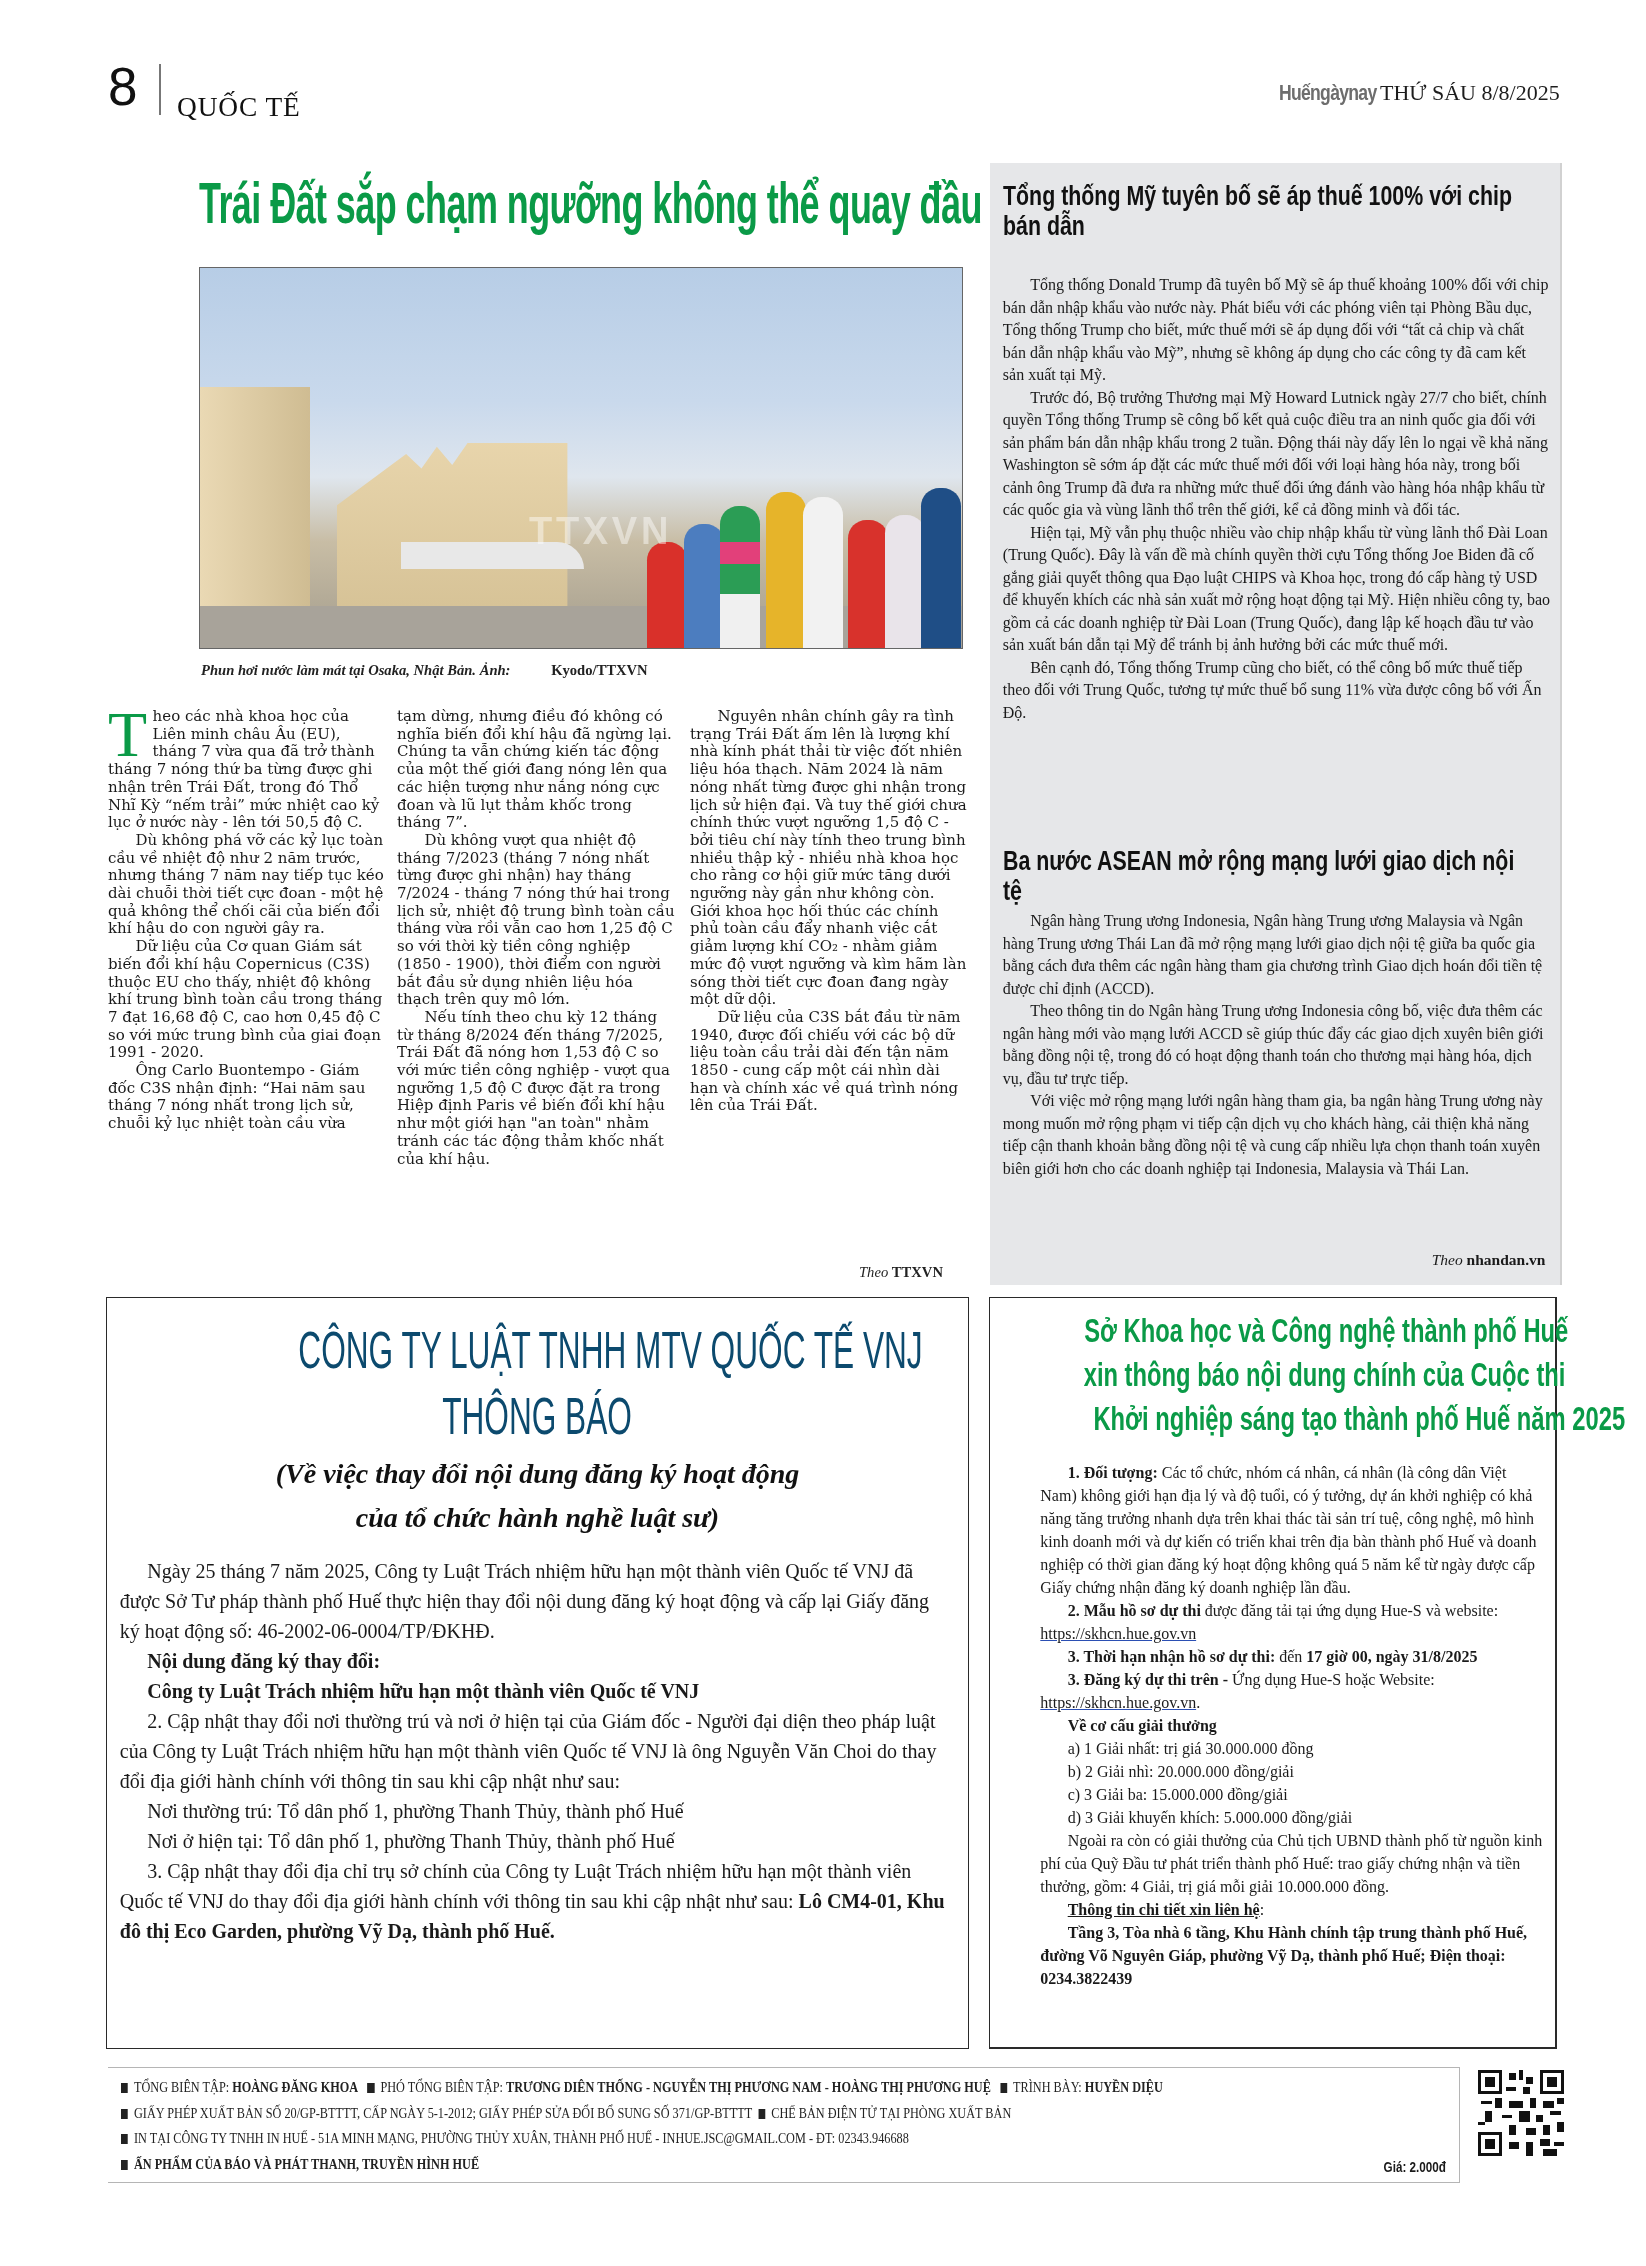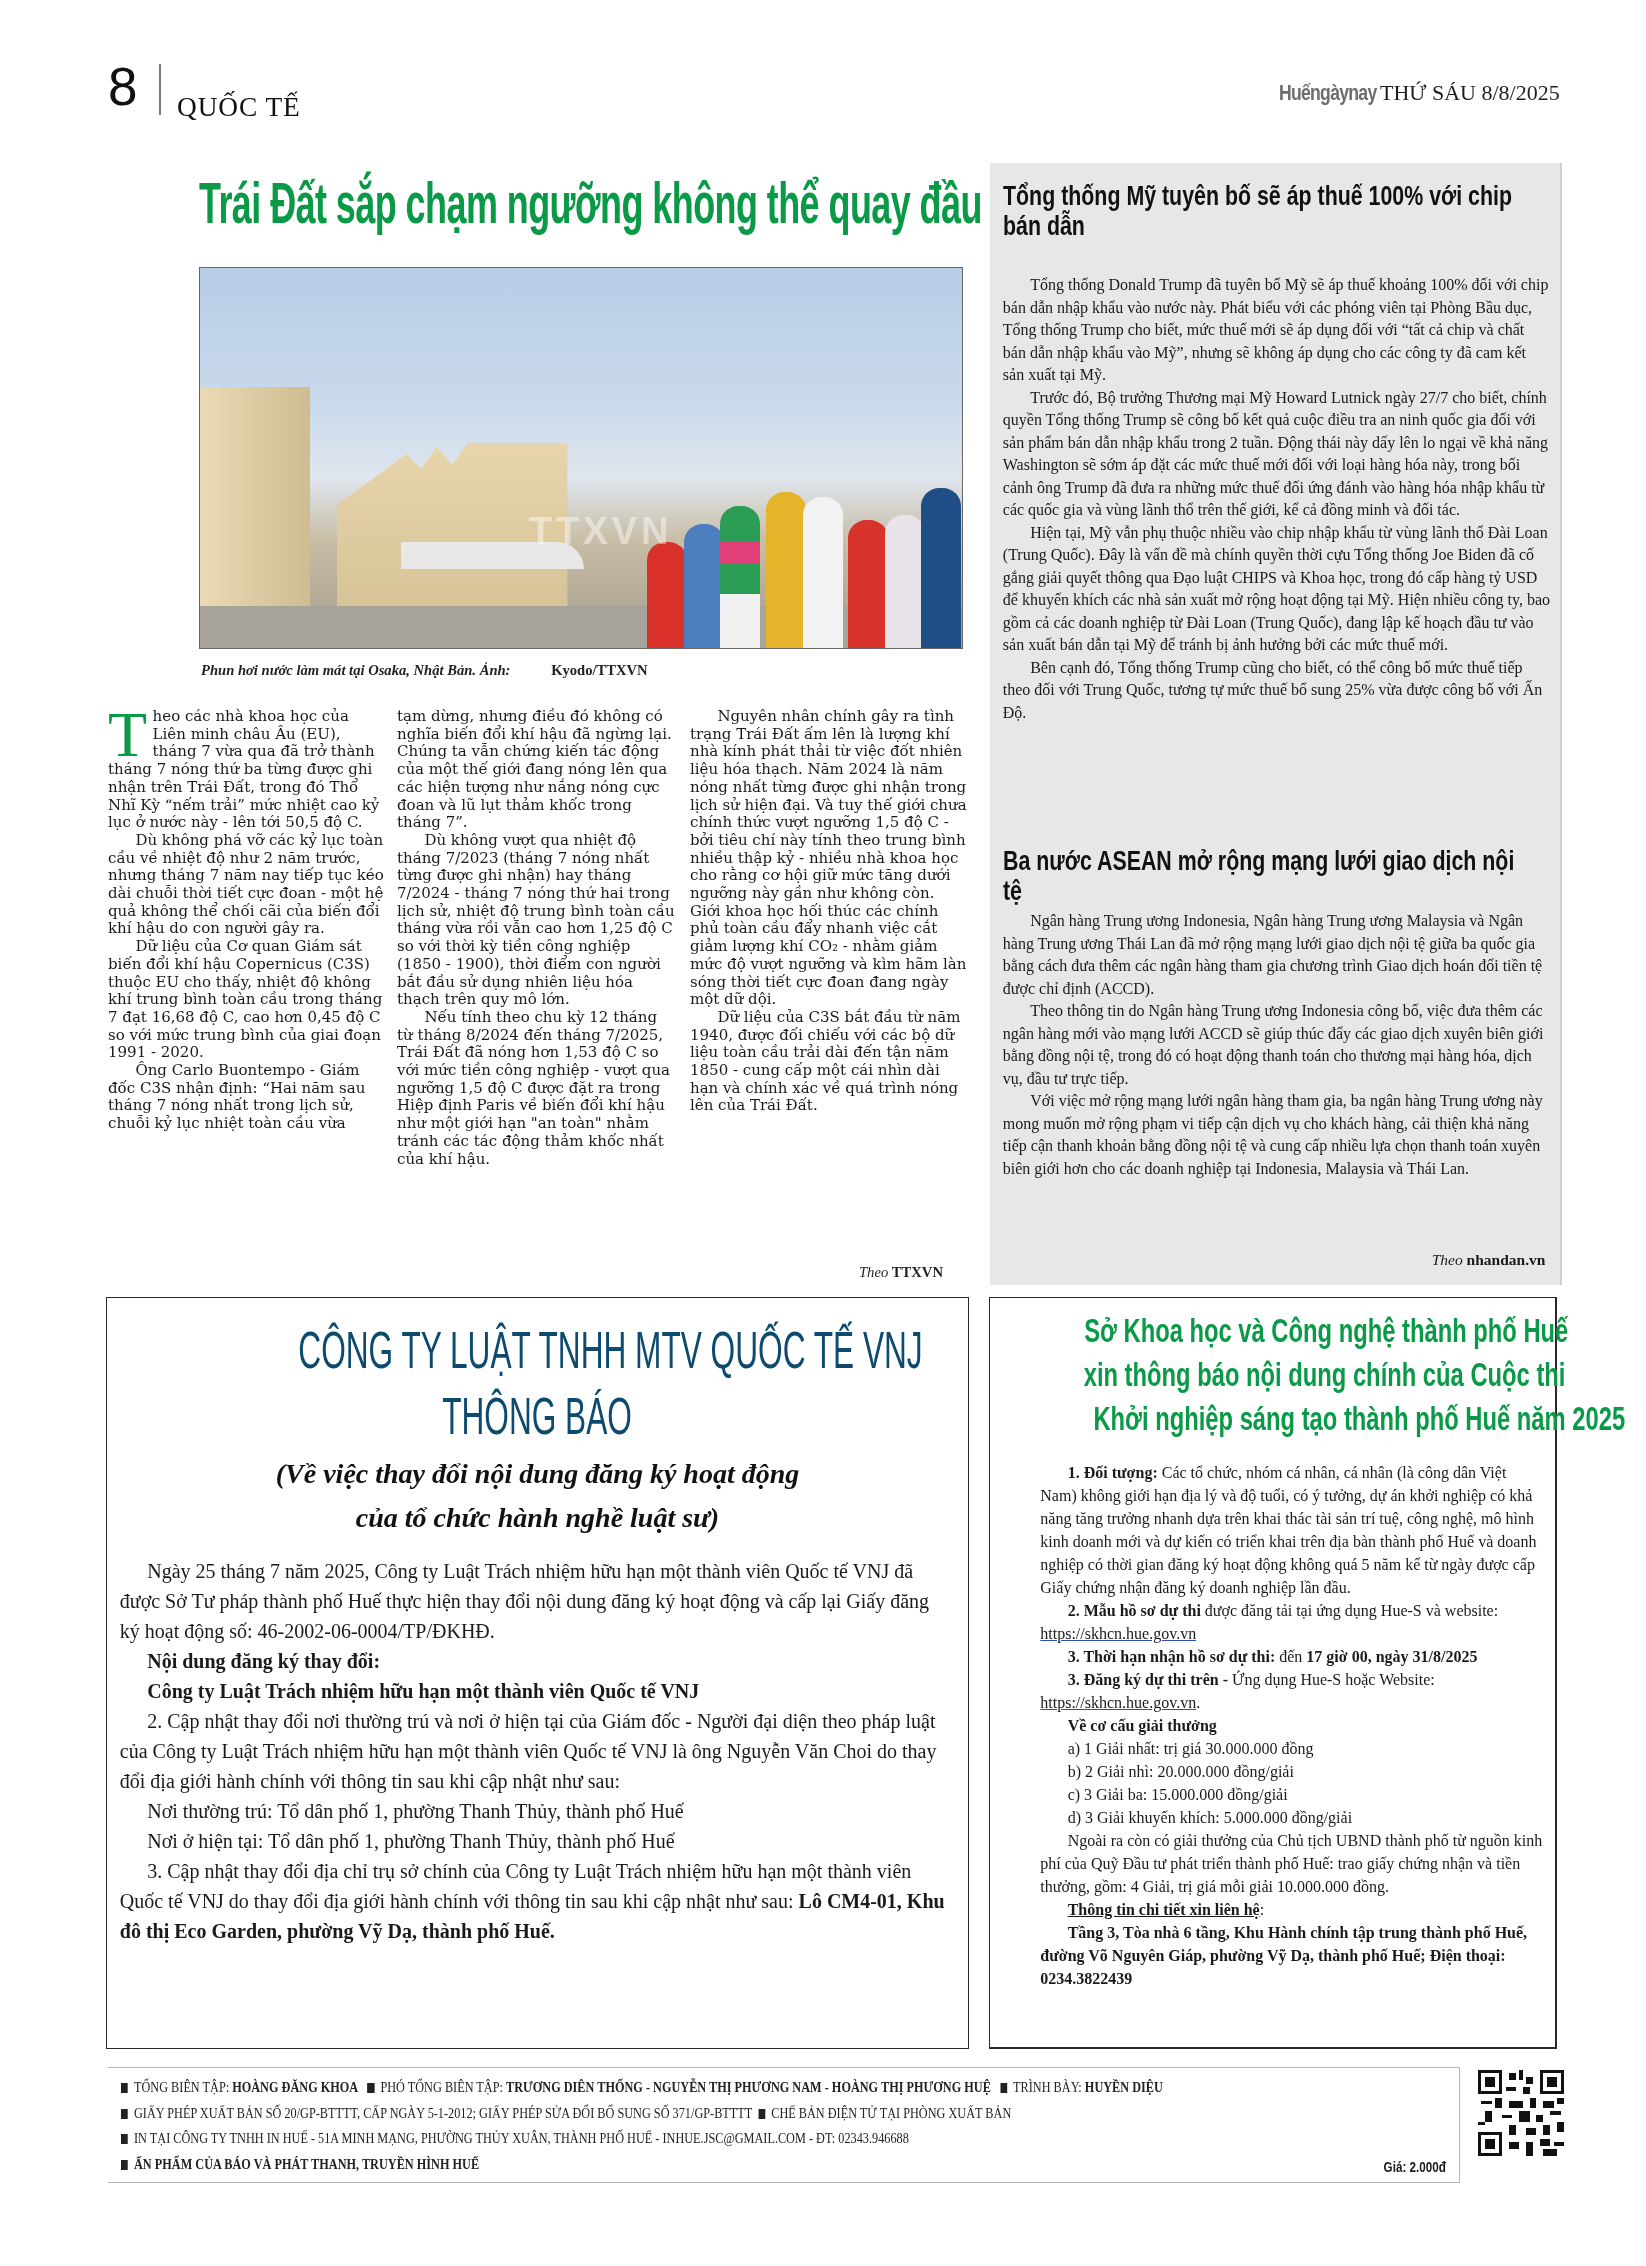--- a/index.html
+++ b/index.html
@@ -120,21 +120,21 @@
   <p>Dữ liệu của C3S bắt đầu từ năm 1940, được đối chiếu với các bộ dữ liệu toàn cầu trải dài đến tận năm 1850 - cung cấp một cái nhìn dài hạn và chính xác về quá trình nóng lên của Trái Đất.</p>
 </div>
 <div class="byline-ttxvn"><i>Theo</i> <b>TTXVN</b></div>
 
 <div class="sidebar">
   <h2 class="side-h" style="top:18.3px;">Tổng thống Mỹ tuyên bố sẽ áp thuế 100% với chip bán dẫn</h2>
   <div class="side-body" style="top:80px;margin-top:31px;">
     <p>Tổng thống Donald Trump đã tuyên bố Mỹ sẽ áp thuế khoảng 100% đối với chip bán dẫn nhập khẩu vào nước này. Phát biểu với các phóng viên tại Phòng Bầu dục, Tổng thống Trump cho biết, mức thuế mới sẽ áp dụng đối với “tất cả chip và chất bán dẫn nhập khẩu vào Mỹ”, nhưng sẽ không áp dụng cho các công ty đã cam kết sản xuất tại Mỹ.</p>
     <p>Trước đó, Bộ trưởng Thương mại Mỹ Howard Lutnick ngày 27/7 cho biết, chính quyền Tổng thống Trump sẽ công bố kết quả cuộc điều tra an ninh quốc gia đối với sản phẩm bán dẫn nhập khẩu trong 2 tuần. Động thái này dấy lên lo ngại về khả năng Washington sẽ sớm áp đặt các mức thuế mới đối với loại hàng hóa này, trong bối cảnh ông Trump đã đưa ra những mức thuế đối ứng đánh vào hàng hóa nhập khẩu từ các quốc gia và vùng lãnh thổ trên thế giới, kể cả đồng minh và đối tác.</p>
     <p>Hiện tại, Mỹ vẫn phụ thuộc nhiều vào chip nhập khẩu từ vùng lãnh thổ Đài Loan (Trung Quốc). Đây là vấn đề mà chính quyền thời cựu Tổng thống Joe Biden đã cố gắng giải quyết thông qua Đạo luật CHIPS và Khoa học, trong đó cấp hàng tỷ USD để khuyến khích các nhà sản xuất mở rộng hoạt động tại Mỹ. Hiện nhiều công ty, bao gồm cả các doanh nghiệp từ Đài Loan (Trung Quốc), đang lập kế hoạch đầu tư vào sản xuất bán dẫn tại Mỹ để tránh bị ảnh hưởng bởi các mức thuế mới.</p>
-    <p>Bên cạnh đó, Tổng thống Trump cũng cho biết, có thể công bố mức thuế tiếp theo đối với Trung Quốc, tương tự mức thuế bổ sung 25% vừa được công bố với Ấn Độ.</p>
+    <p>Bên cạnh đó, Tổng thống Trump cũng cho biết, có thể công bố mức thuế tiếp theo đối với Trung Quốc, tương tự mức thuế bổ sung 11% vừa được công bố với Ấn Độ.</p>
   </div>
   <h2 class="side-h" style="top:683px;">Ba nước ASEAN mở rộng mạng lưới giao dịch nội tệ</h2>
   <div class="side-body" style="top:747px;">
     <p>Ngân hàng Trung ương Indonesia, Ngân hàng Trung ương Malaysia và Ngân hàng Trung ương Thái Lan đã mở rộng mạng lưới giao dịch nội tệ giữa ba quốc gia bằng cách đưa thêm các ngân hàng tham gia chương trình Giao dịch hoán đổi tiền tệ được chỉ định (ACCD).</p>
     <p>Theo thông tin do Ngân hàng Trung ương Indonesia công bố, việc đưa thêm các ngân hàng mới vào mạng lưới ACCD sẽ giúp thúc đẩy các giao dịch xuyên biên giới bằng đồng nội tệ, trong đó có hoạt động thanh toán cho thương mại hàng hóa, dịch vụ, đầu tư trực tiếp.</p>
     <p>Với việc mở rộng mạng lưới ngân hàng tham gia, ba ngân hàng Trung ương này mong muốn mở rộng phạm vi tiếp cận dịch vụ cho khách hàng, cải thiện khả năng tiếp cận thanh khoản bằng đồng nội tệ và cung cấp nhiều lựa chọn thanh toán xuyên biên giới hơn cho các doanh nghiệp tại Indonesia, Malaysia và Thái Lan.</p>
   </div>
   <div class="side-source"><i>Theo</i> <b>nhandan.vn</b></div>
 </div>
 

